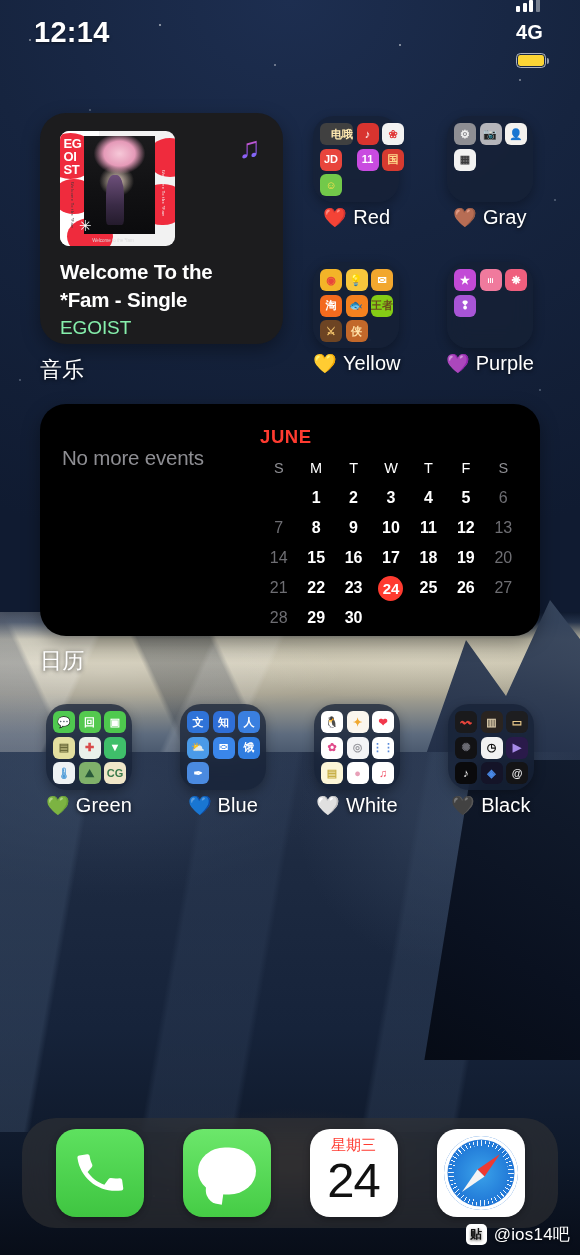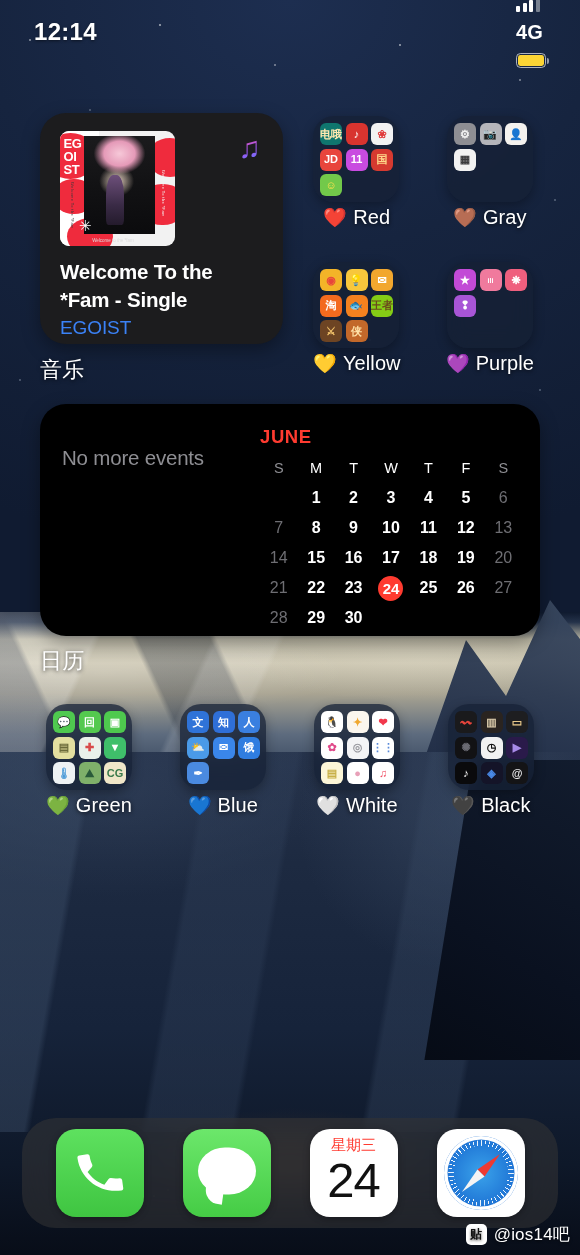--- a/index.html
+++ b/index.html
@@ -109,21 +109,21 @@
   }
 
   
   .statusbar {
     position: absolute; left: 0; top: 0; width: 580px; height: 64px;
     display: flex; align-items: center; justify-content: space-between;
     padding: 0 34px; box-sizing: border-box;
     color: #fff;
   }
   .sb-time {
-    font-size: 24px; font-weight: 700; letter-spacing: .3px;
+    font-size: 29px; font-weight: 700; letter-spacing: .3px;
     text-shadow: 0 1px 3px rgba(0,0,0,.5);
   }
   .sb-right { display: flex; align-items: flex-start; gap: 9px; flex-direction: column; }
   .sb-signal { display: flex; align-items: flex-end; gap: 2.5px; height: 16px; }
   .sb-signal i { display:block; width: 4px; background: #fff; border-radius: 1px; }
   .sb-signal i:nth-child(1){ height: 6px; }
   .sb-signal i:nth-child(2){ height: 9px; }
   .sb-signal i:nth-child(3){ height: 12px; }
   .sb-signal i:nth-child(4){ height: 15px; background: rgba(255,255,255,.42); }
   .sb-net { font-size: 20px; font-weight: 600; letter-spacing: .2px; }
@@ -209,21 +209,21 @@
   .music-note {
     font-size: 30px; line-height: 1; margin-top: 2px; margin-right: 2px;
     background: linear-gradient(160deg, #fb5c74 0%, #a855f7 52%, #4f7ef7 100%);
     -webkit-background-clip: text; background-clip: text; color: transparent;
   }
   .mw-title {
     margin-top: 12px; color: #fff; font-size: 20.5px; font-weight: 700;
     line-height: 1.38; letter-spacing: -.2px;
   }
   .mw-artist {
-    margin-top: 2px; color: #3b82f6; font-size: 19px; font-weight: 500; letter-spacing: -.1px;
+    margin-top: 2px; color: #86efac; font-size: 19px; font-weight: 500; letter-spacing: -.1px;
   }
   .music-caption { position:absolute; left:40px; top:355px; width:243px; }
 
   
   .folder {
     position: absolute;
     width: 86px; height: 86px;
     border-radius: 21px;
     background: rgba(22,33,52,.74);
     backdrop-filter: blur(10px);
@@ -417,21 +417,21 @@
     </div>
     <div class="mw-title">
       <div>Welcome To the</div>
       <div>*Fam - Single</div>
     </div>
     <div class="mw-artist">EGOIST</div>
   </div>
   <div class="caption music-caption">音乐</div>
 
   <div class="folder" style="left:313px; top:116px;">
-      <div class="mini" style="background: #0f766e; color: rgb(255, 233, 176);">电哦</div>
+      <div class="mini" style="background: #404040; color: rgb(255, 233, 176); padding-left: 11px;">电哦</div>
       <div class="mini" style="background: rgb(216, 52, 47); color: rgb(255, 255, 255);">♪</div>
       <div class="mini" style="background: rgb(242, 242, 242); color: rgb(224, 58, 58);">❀</div>
       <div class="mini" style="background: rgb(232, 69, 60); color: rgb(255, 255, 255);">JD</div>
       <div class="mini" style="background: rgb(201, 75, 224); color: rgb(255, 255, 255);">11</div>
       <div class="mini" style="background: rgb(214, 58, 48); color: rgb(255, 217, 138);">国</div>
       <div class="mini" style="background: rgb(114, 201, 74); color: rgb(255, 225, 77);">☺</div>
     </div>
   <div class="folder-label" style="left:282px; top:206px;">
     <span class="heart">❤️</span>
     <span class="fname">Red</span>

